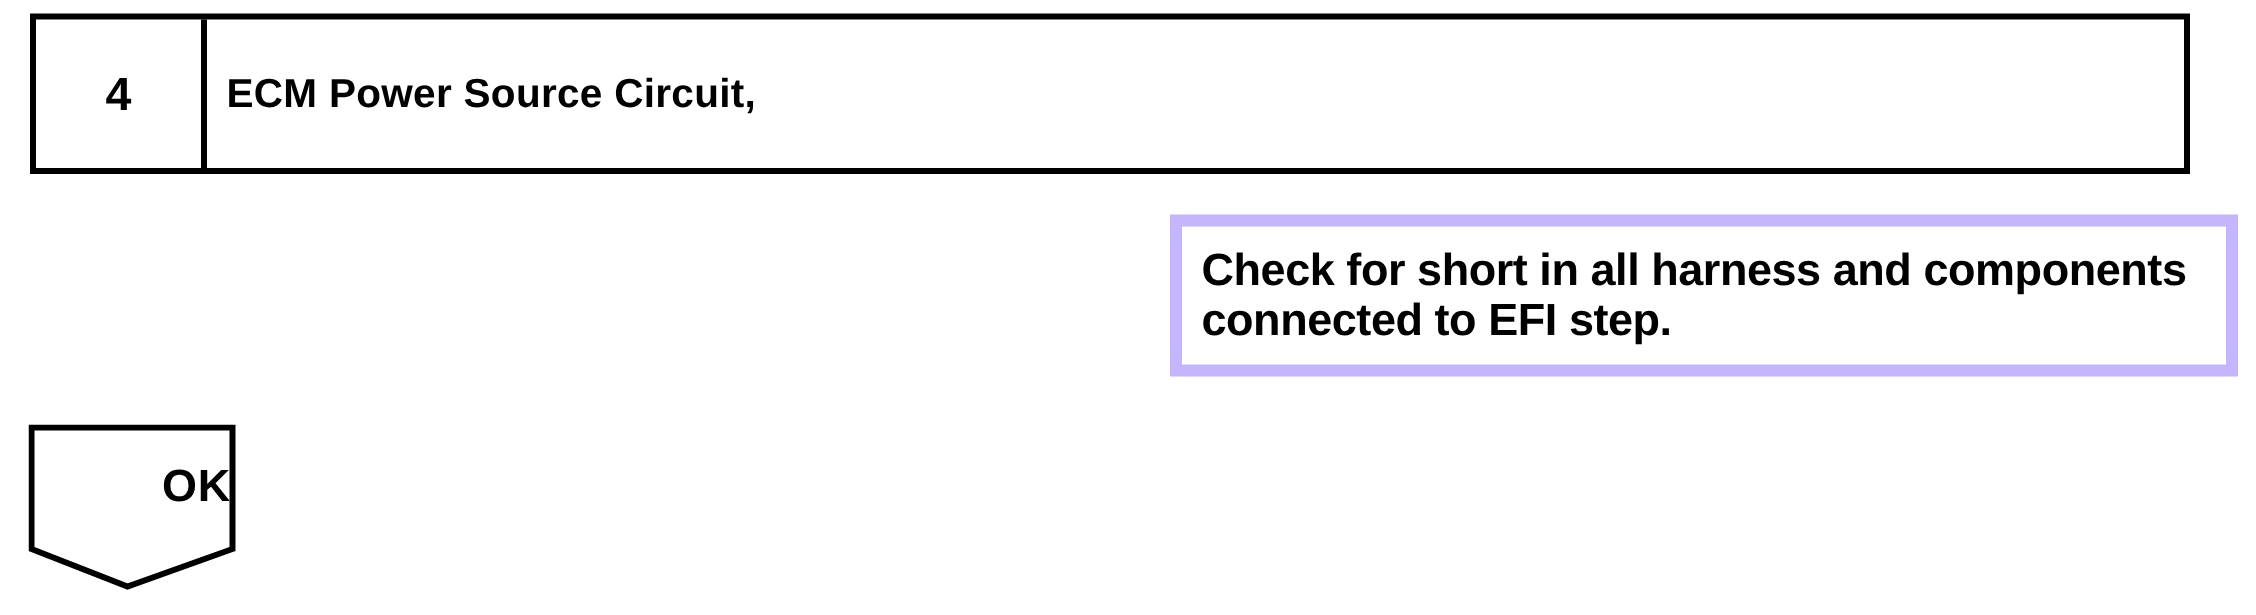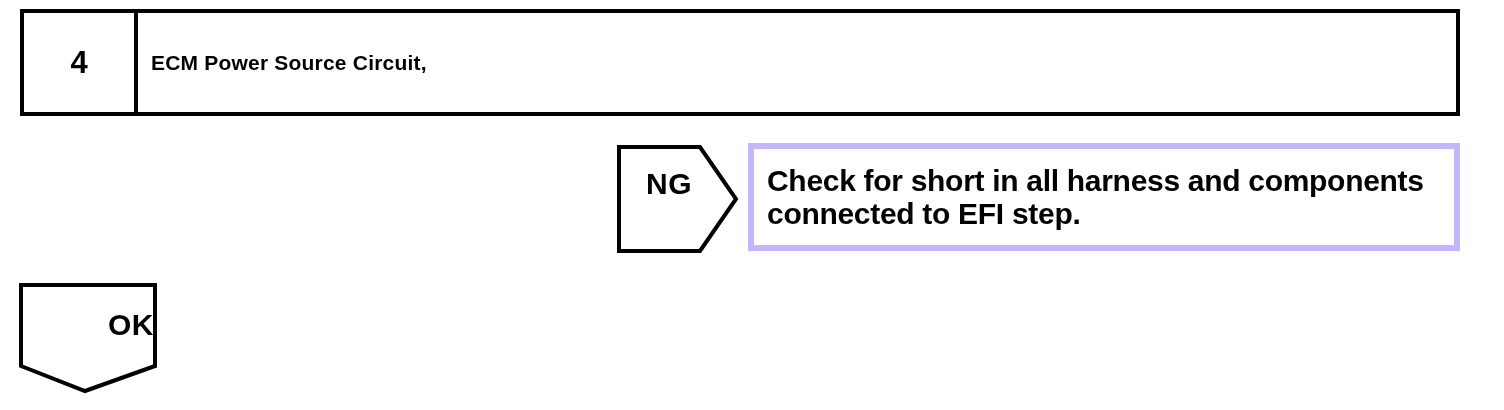--- a/index.html
+++ b/index.html
@@ -43,21 +43,21 @@
     flex: 1;
     display: flex;
     align-items: center;
     padding-left: 13px;
     font-size: 31px;
     font-weight: 700;
     letter-spacing: -0.3px;
     white-space: pre-wrap;
   }
   .step-text .ref {
-    font-size: 21px;
+    font-size: 27px;
     letter-spacing: 0.2px;
   }
   
   .pent {
     position: absolute;
   }
   .pent svg {
     position: absolute;
     left: 0;
     top: 0;
@@ -93,25 +93,25 @@
   .ok-pent .pent-label {
     left: 0;
     top: 0;
     width: 136px;
     height: 84px;
     margin-left: 44px;
   }
   
   .ng-box {
     position: absolute;
-    left: 748px;
+    left: 780px;
     top: 143px;
     width: 712px;
     height: 108px;
-    border: 6px solid #c4b5fd;
+    border: 8px solid #c4b5fd;
     box-sizing: border-box;
     background: #fff;
     display: flex;
     flex-direction: column;
     justify-content: center;
     padding-left: 13px;
     font-size: 30px;
     font-weight: 700;
     line-height: 33px;
     letter-spacing: -0.3px;
@@ -124,26 +124,20 @@
 
   <div class="step-box">
     <div class="step-num-cell">
       <span>4</span>
     </div>
     <div class="step-text">
       <span class="ref">ECM Power Source Circuit,</span>
     </div>
   </div>
 
-  <div class="pent ng-pent">
-    <svg width="122" height="108" viewBox="0 0 122 108">
-      <polygon points="2,2 83,2 119,54 83,106 2,106" fill="#ffffff" stroke="#000000" stroke-width="4" stroke-linejoin="miter"></polygon>
-    </svg>
-    <div class="pent-label">NG</div>
-  </div>
 
   <div class="ng-box">
     <div>Check for short in all harness and components</div>
     <div>connected to EFI step.</div>
   </div>
 
   <div class="pent ok-pent">
     <svg width="139" height="111" viewBox="0 0 139 111">
       <polygon points="2,2 136,2 136,83 66,108 2,83" fill="#ffffff" stroke="#000000" stroke-width="4" stroke-linejoin="miter"></polygon>
     </svg>

